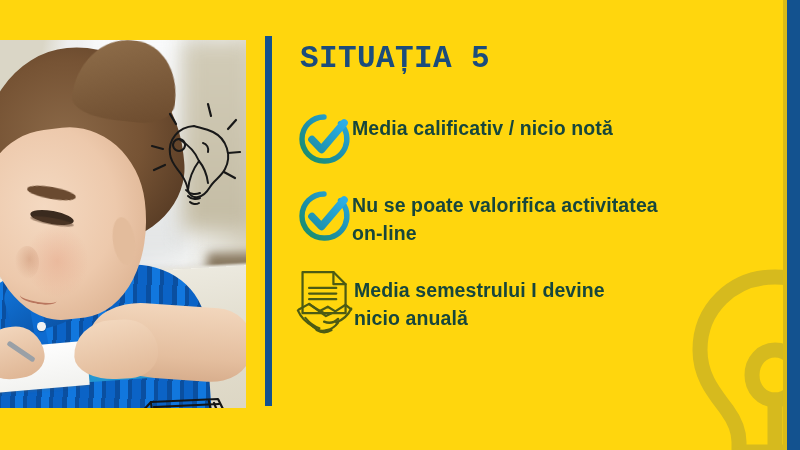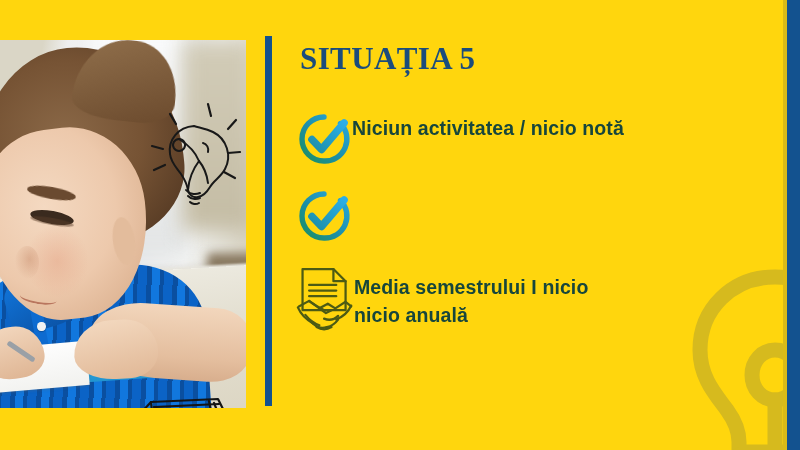--- a/index.html
+++ b/index.html
@@ -301,21 +301,21 @@
   }
   .title {
     position: absolute;
     left: 300px;
     top: 41px;
     font-size: 31px;
     font-weight: bold;
     letter-spacing: .4px;
     color: #1B4C7C;
     z-index: 2;
-    font-family: Liberation Serif, serif;
+    font-family: Liberation Mono, monospace;
   }
 
   .bullets {
     position: absolute;
     left: 296px;
     top: 110px;
     width: 480px;
     z-index: 2;
   }
   .bullet {
@@ -451,41 +451,45 @@
           <linearGradient id="g1b" x1="0" y1="1" x2="1" y2="0">
             <stop offset="0%" stop-color="#1C8FA8"></stop>
             <stop offset="100%" stop-color="#2BAEE8"></stop>
           </linearGradient>
         </defs>
         <path d="M28 6 A22 22 0 1 0 28 50 A22 22 0 0 0 44.5 12.5" fill="none" stroke="url(#g1)" stroke-width="5.4" stroke-linecap="round"></path>
         <path d="M16 28.5 L25.5 38.5 L48 12" fill="none" stroke="url(#g1b)" stroke-width="7.6" stroke-linecap="round" stroke-linejoin="round"></path>
       </svg>
     </span>
     <span class="text">
-      <span>Niciun activitatea / nicio notă</span><br>
+      <span>Media calificativ / nicio notă</span><br>
     </span>
   </div>
 
   <div class="bullet b2">
     <span class="icon">
       <svg viewBox="0 0 56 56" aria-hidden="true">
         <defs>
           <linearGradient id="g2" x1="0" y1="1" x2="1" y2="0">
             <stop offset="0%" stop-color="#1C8F5E"></stop>
             <stop offset="45%" stop-color="#1C8FA8"></stop>
             <stop offset="100%" stop-color="#27A9E1"></stop>
           </linearGradient>
           <linearGradient id="g2b" x1="0" y1="1" x2="1" y2="0">
             <stop offset="0%" stop-color="#1C8FA8"></stop>
             <stop offset="100%" stop-color="#2BAEE8"></stop>
           </linearGradient>
         </defs>
         <path d="M28 6 A22 22 0 1 0 28 50 A22 22 0 0 0 44.5 12.5" fill="none" stroke="url(#g2)" stroke-width="5.4" stroke-linecap="round"></path>
         <path d="M16 28.5 L25.5 38.5 L48 12" fill="none" stroke="url(#g2b)" stroke-width="7.6" stroke-linecap="round" stroke-linejoin="round"></path>
       </svg>
+    </span>
+    <span class="text">
+      <span>Nu se poate valorifica activitatea</span><br>
+      <span>on-line</span>
     </span>
   </div>
 
   <div class="bullet b3">
     <span class="icon">
       <svg viewBox="0 0 62 72" style="width:58px;height:68px" aria-hidden="true">
         <g fill="none" stroke="#4C5B14" stroke-width="2.4" stroke-linecap="round" stroke-linejoin="round">
           <path d="M7 4 h33 l13 13 v31 h-46 Z"></path>
           <path d="M40 4 v13 h13"></path>
           <path d="M14 21 h29"></path>
@@ -499,18 +503,18 @@
           <path d="M18 62 c4 4 10 6 15 4"></path>
           <path d="M10 53 c4 5 9 9 15 11"></path>
           <path d="M14 58 c4 5 9 8 14 10"></path>
           <path d="M22 66 c5 3 11 3 16 0"></path>
           <path d="M33 66 c5 -1 9 -4 12 -8"></path>
           <path d="M30 57 c5 2 11 1 15 -3"></path>
         </g>
       </svg>
     </span>
     <span class="text">
-      <span>Media semestrului I nicio</span><br>
+      <span>Media semestrului I devine</span><br>
       <span>nicio anuală</span>
     </span>
   </div>
 
 </div>
 
 </body></html>

